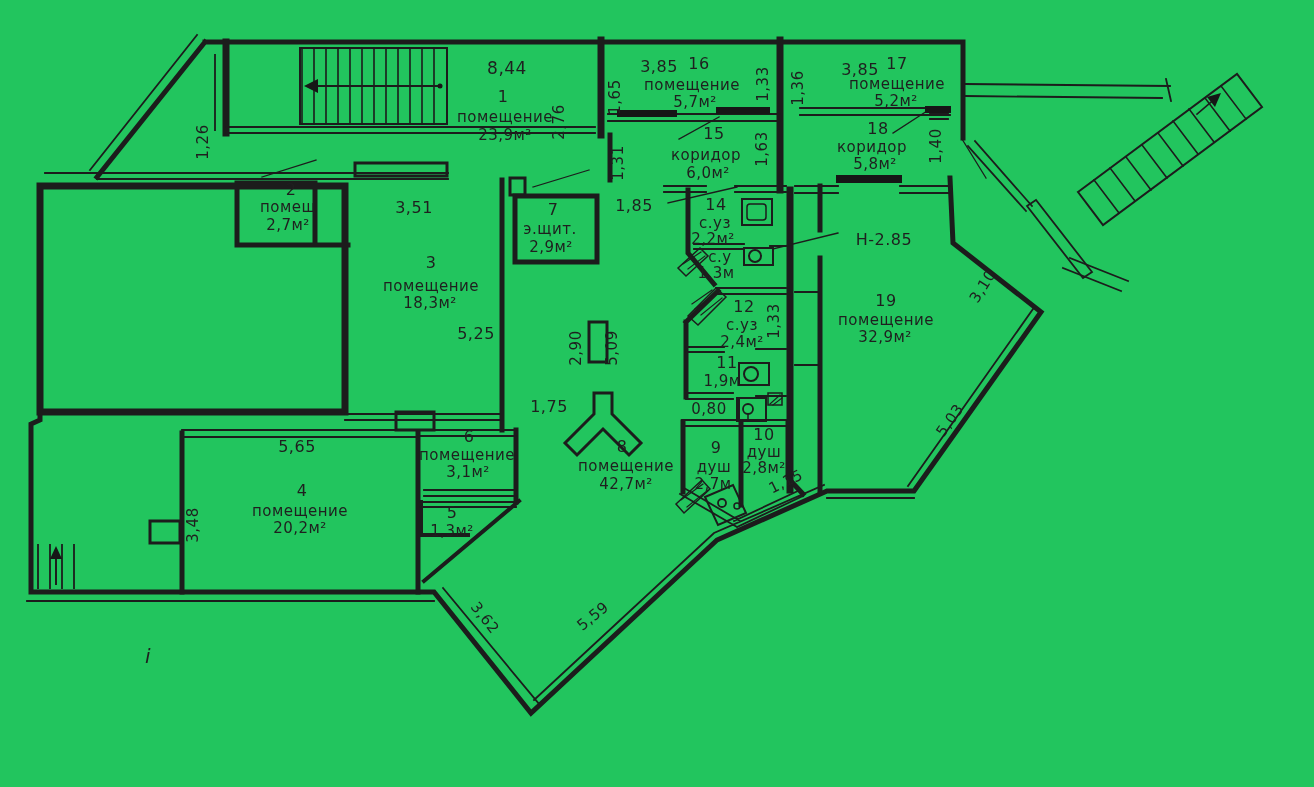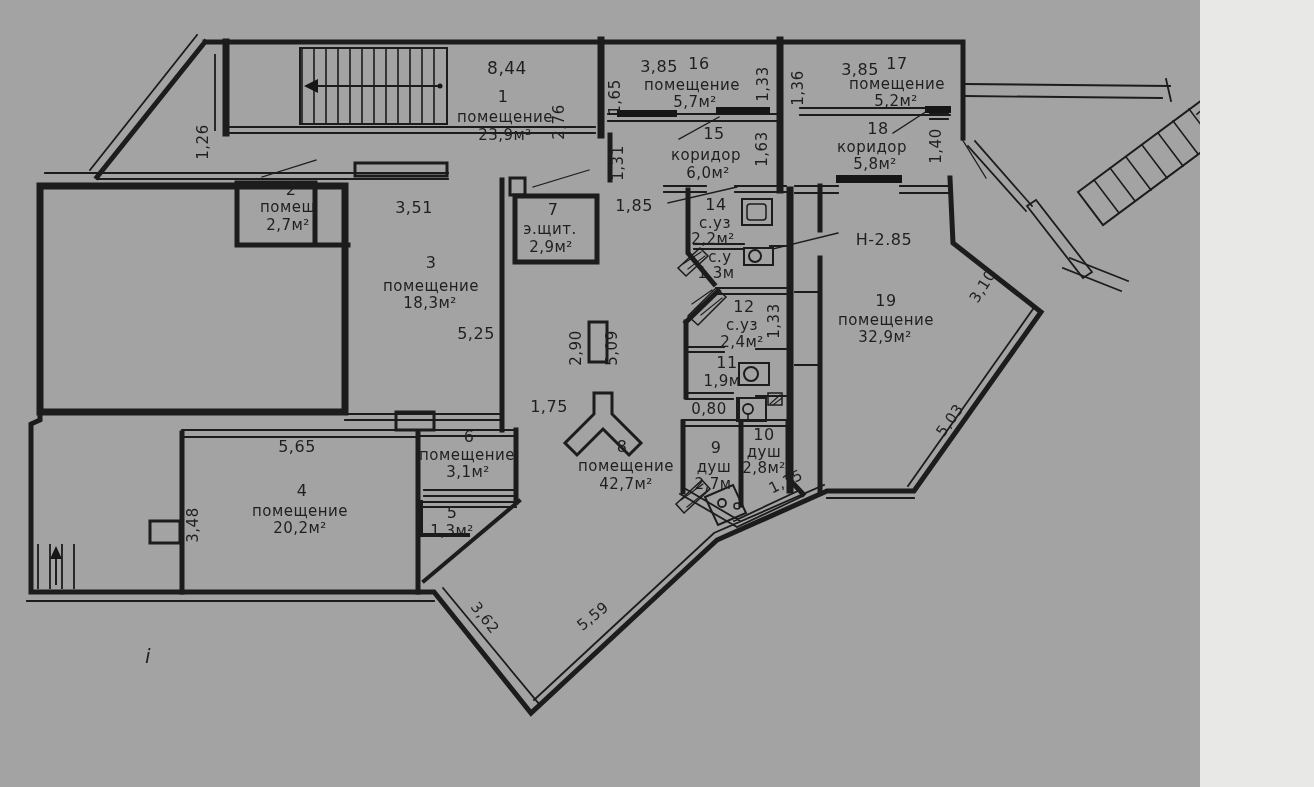--- a/index.html
+++ b/index.html
@@ -1,17 +1,17 @@
 <!DOCTYPE html>
 <html><head>
 <meta charset="utf-8">
 <style>
   html,body{margin:0;padding:0;background:#e8e8e6;}
   .sheet{
-    position:relative;width:1200px;height:787px;background:#a3a3a3;
+    position:relative;width:1314px;height:787px;background:#22c55e;
     font-family:"DejaVu Sans",sans-serif;overflow:hidden;
   }
   svg{display:block}
   .ln{stroke:#1c1c1c;fill:none;stroke-linecap:square}
   .t{fill:#1f1f1f;letter-spacing:.5px}
   .t15{font-size:15px}
   .t16{font-size:16px}
   .t17{font-size:17px}
   .ti{font-size:20px;font-style:italic}
   text{user-select:none}

